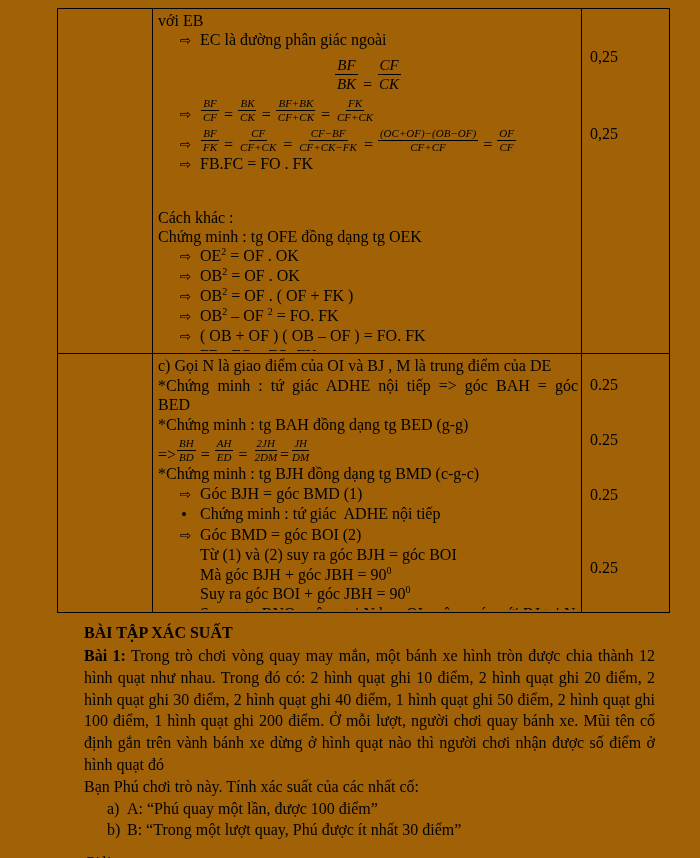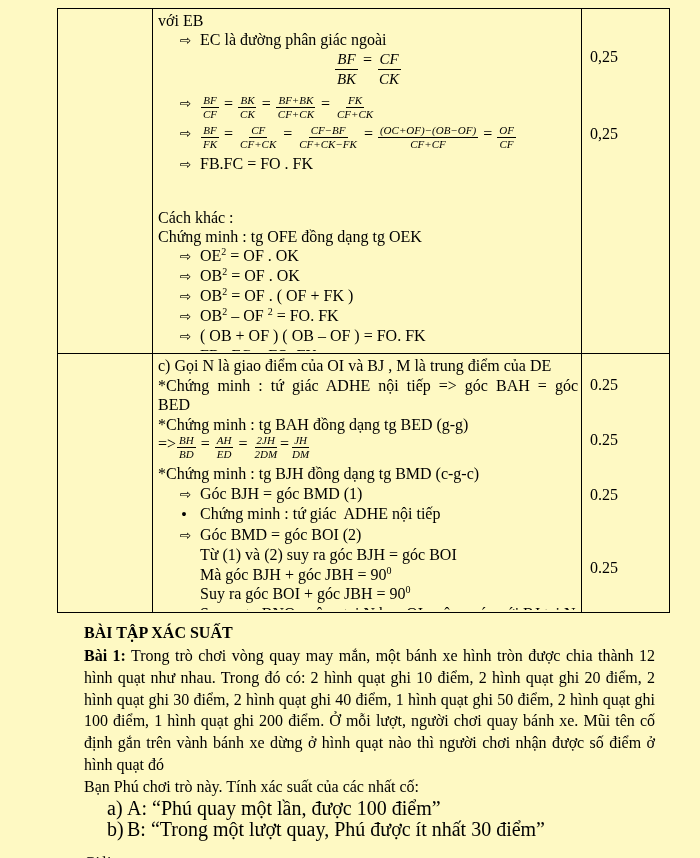--- a/index.html
+++ b/index.html
@@ -1,54 +1,54 @@
 <!DOCTYPE html>
 <html><head>
 <meta charset="utf-8">
 <style>
   html,body{margin:0;padding:0;background:#e8e8e8;}
   .page{
-    width:700px;height:858px;background:#fef9c3;color:#000;
+    width:700px;height:858px;background:#a16207;color:#000;
     font-family:"Liberation Serif", serif;overflow:hidden;position:relative;
     margin:0 auto;
   }
   
   table.grading{border-collapse:collapse;table-layout:fixed;margin:8px 0 0 57px;}
   table.grading td{border:1.5px solid #000;vertical-align:top;padding:0;}
   td.c-empty{width:94px;}
   td.c-main{width:428px;}
   td.c-score{width:87px;position:relative;}
   .cell-lines{padding:2px 3px 0 5px;font-size:16px;overflow:hidden;}
   #r1-lines{height:340px;line-height:19px;}
   #r2-lines{height:254px;line-height:19.5px;}
   .ln{white-space:pre-wrap;}
   .ln .mk{display:inline-block;margin-left:22px;width:20px;
           font-family:"DejaVu Sans", sans-serif;font-size:13.5px;}
   .ln.ind{margin-left:42px;}
-  .ln.eq{display:flex;align-items:flex-start;min-height:30px;}
+  .ln.eq{display:flex;align-items:flex-end;min-height:30px;}
   .ln.eq .mk{flex:0 0 auto;margin-left:22px;width:20px;}
   .ln.eq .tx{white-space:pre;}
   .ln.center{justify-content:center;}
   .ln.big{min-height:44px;}
   .ln.jl{text-align:justify;text-align-last:justify;}
   .spacer{height:34px;}
   .frac{display:inline-flex;flex-direction:column;align-items:center;
         font-style:italic;font-size:11px;line-height:1.2;margin:0 1px;
         transform:translateY(0);}
   .frac .num{border-bottom:1px solid #000;padding:0 2px;display:block;}
   .frac .den{padding:0 2px;display:block;}
   .big .frac{font-size:15px;line-height:1.25;}
   sup{font-size:10px;line-height:0;}
   .score-badge{position:absolute;left:8px;font-weight:normal;font-size:16px;}
   
   .section{padding:11px 45px 0 84px;}
   .heading{font-size:16px;font-weight:bold;margin:0 0 3px 0;}
   .para{font-size:16px;line-height:21.8px;text-align:justify;margin:0;}
   .plain-line{font-size:16px;line-height:21.8px;margin:0;}
-  .item{font-size:20px;line-height:21.8px;margin-left:23px;font-family:Liberation Serif, serif;}
+  .item{font-size:16px;line-height:21.8px;margin-left:23px;font-family:Liberation Serif, serif;}
   .item .mkr{display:inline-block;width:20px;}
   .solution{font-size:16px;line-height:22px;margin-top:11px;}
   b{font-weight:bold;}
 </style>
 </head>
 <body>
 
 <div class="page">
 
   <table class="grading">

